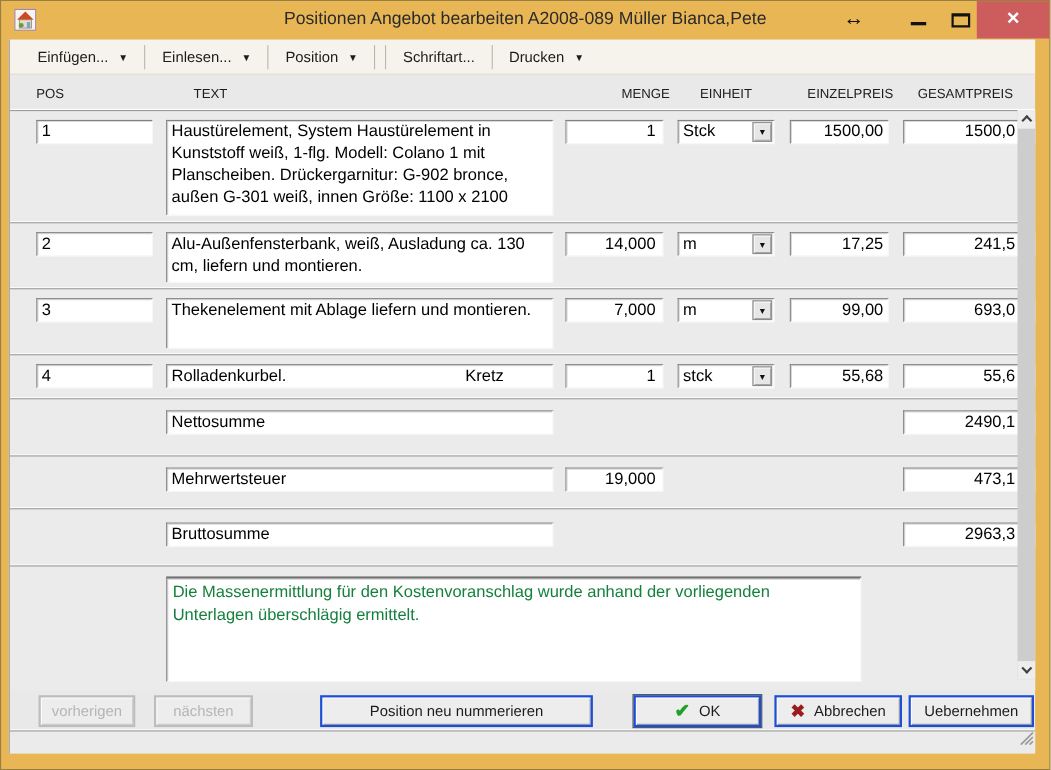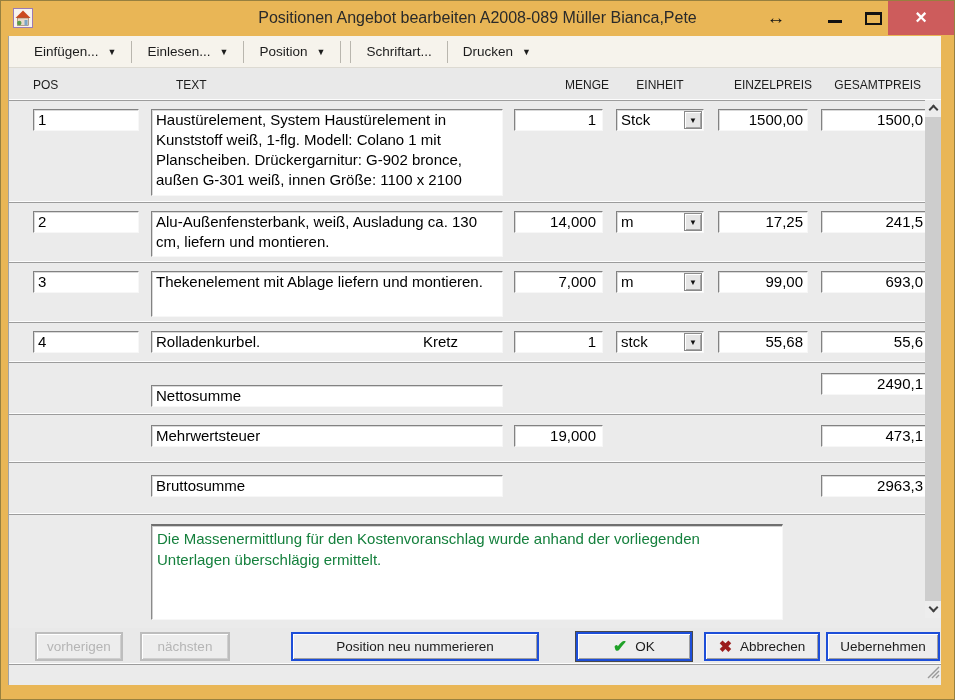--- a/index.html
+++ b/index.html
@@ -216,21 +216,21 @@
       <div class="field num" style="left:505px; top:8px; width:89px; height:22px; padding-right:6px;">1</div>
       <div class="select" style="left:607px; top:8px;">
         <span>stck</span>
         <span class="sel-btn">▼</span>
       </div>
       <div class="field num" style="left:709px; top:8px; width:90px; height:22px;">55,68</div>
       <div class="field num gesamt" style="left:812px; top:8px; height:22px;">55,6</div>
     </div>
 
     <div class="panel" style="top:326px; height:52px;">
-      <div class="field" style="left:142px; top:10px; width:352px; height:22px;margin-top:12px;">Nettosumme</div>
+      <div class="field" style="left:142px; top:10px; width:352px; height:22px;">Nettosumme</div>
       <div class="field num gesamt" style="left:812px; top:10px; height:22px;">2490,1</div>
     </div>
 
     <div class="panel" style="top:378px; height:48px;">
       <div class="field" style="left:142px; top:10px; width:352px; height:22px;">Mehrwertsteuer</div>
       <div class="field num" style="left:505px; top:10px; width:89px; height:22px; padding-right:6px;">19,000</div>
       <div class="field num gesamt" style="left:812px; top:10px; height:22px;">473,1</div>
     </div>
 
     <div class="panel" style="top:426px; height:52px;">

